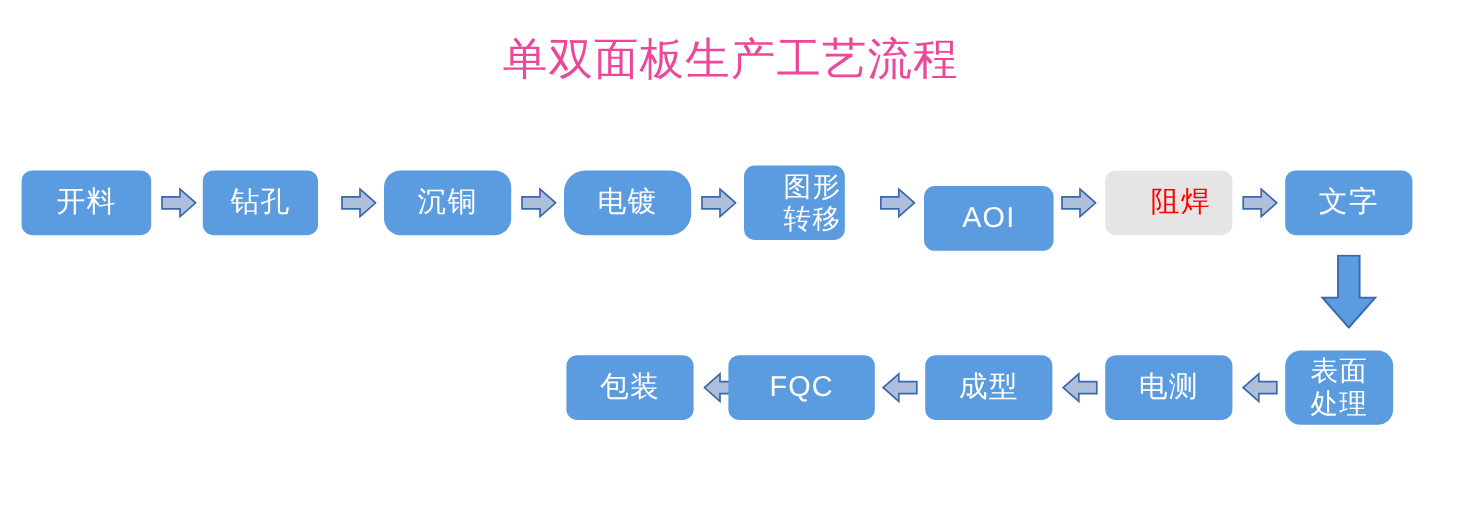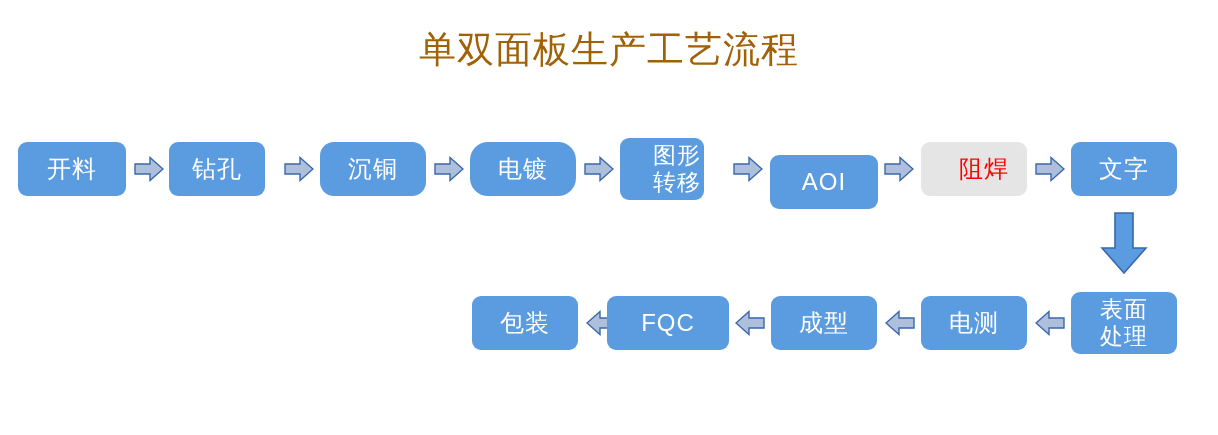--- a/index.html
+++ b/index.html
@@ -24,21 +24,21 @@
 
   .title {
     position: absolute;
     left: 0;
     top: 26px;
     width: 1218px;
     text-align: center;
     font-family: "DejaVu Serif", "Liberation Serif", serif;
     font-size: 37px;
     line-height: 48px;
-    color: #a16207;
+    color: #ec4899;
     letter-spacing: 1px;
     white-space: nowrap;
   }
 
   
   .node {
     position: absolute;
     box-sizing: border-box;
     border-radius: 9px;
     display: flex;
@@ -178,16 +178,16 @@
   </div>
 
   <div class="node" style="left:921px; top:296px; width:106px; height:54px;">电测</div>
 
   <div class="arrow" style="left:1035px; top:310px; width:30px; height:26px;">
     <svg viewBox="0 0 30 26" width="30" height="26">
       <polygon class="body" points="29,8 14,8 14,1.5 1,13 14,24.5 14,18 29,18"></polygon>
     </svg>
   </div>
 
-  <div class="node two-line" style="left:1071px; top:292px; width:106px; height:62px;">表面
+  <div class="node two-line" style="left:1071px; top:292px; width:90px; height:62px;border-radius:13px;">表面
 处理</div>
 
 </div>
 
 </body></html>

